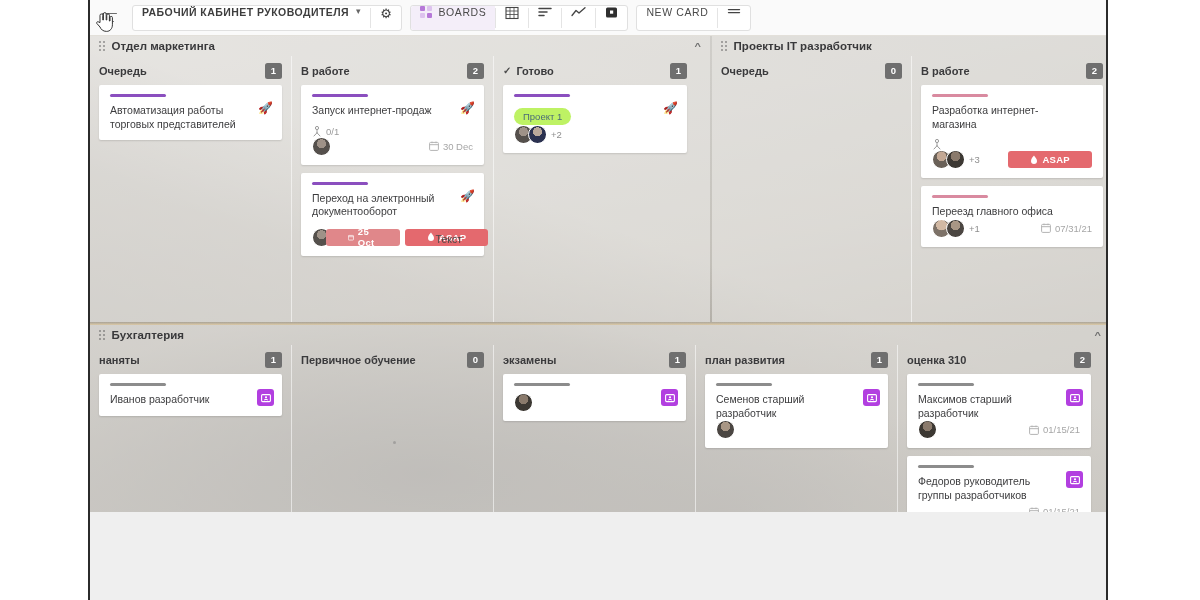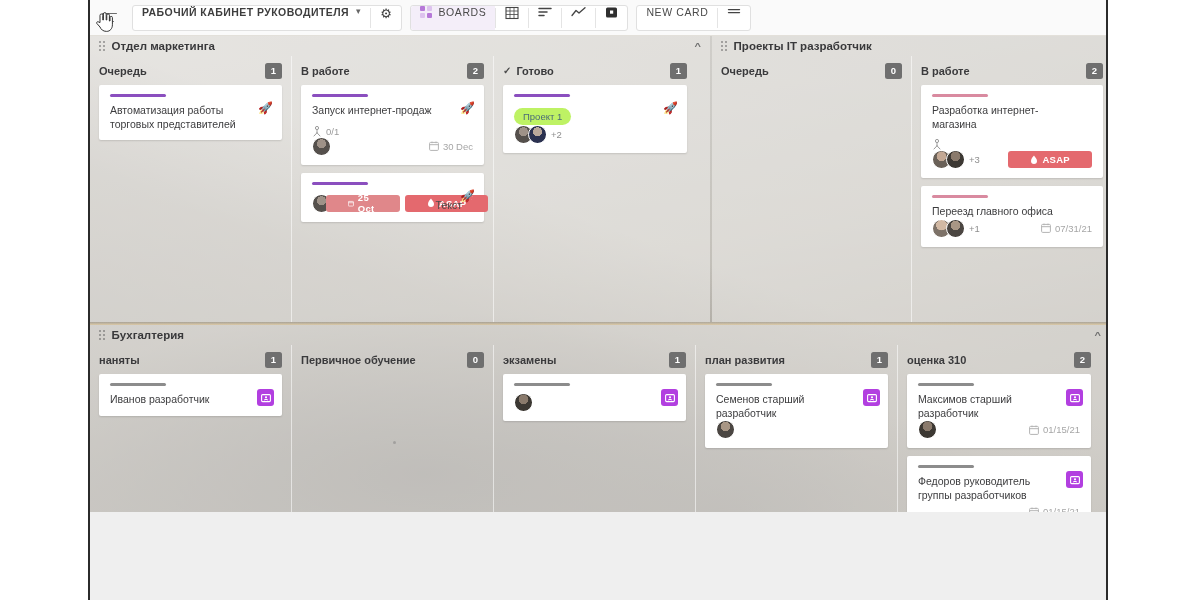--- a/index.html
+++ b/index.html
@@ -361,20 +361,21 @@
                   <rect x=".6" y="1.4" width="8.8" height="8" rx="1" fill="none" stroke="#b3b3b3" stroke-width="1"></rect>
                   <path d="M.6 3.7h8.8M3 .6v1.6M7 .6v1.6" stroke="#b3b3b3" stroke-width="1"></path>
                 </svg>
                 <span>30 Dec</span>
               </div>
             </div>
           </div>
 
           <div class="card">
             <div class="accent" style="background:#8b4fbf;"></div>
+            <div class="card-title">Переход на электронный документооборот</div>
             <span class="rocket">🚀</span>
             <div class="pill-row">
               <div class="avatars">
                 <span class="av a1"></span>
               </div>
               <span class="pill date">
                 <svg width="9" height="9" viewBox="0 0 10 10">
                   <rect x=".6" y="1.4" width="8.8" height="8" rx="1" fill="none" stroke="#fff" stroke-width="1.2"></rect>
                   <path d="M.6 3.7h8.8" stroke="#fff" stroke-width="1.2"></path>
                 </svg>

